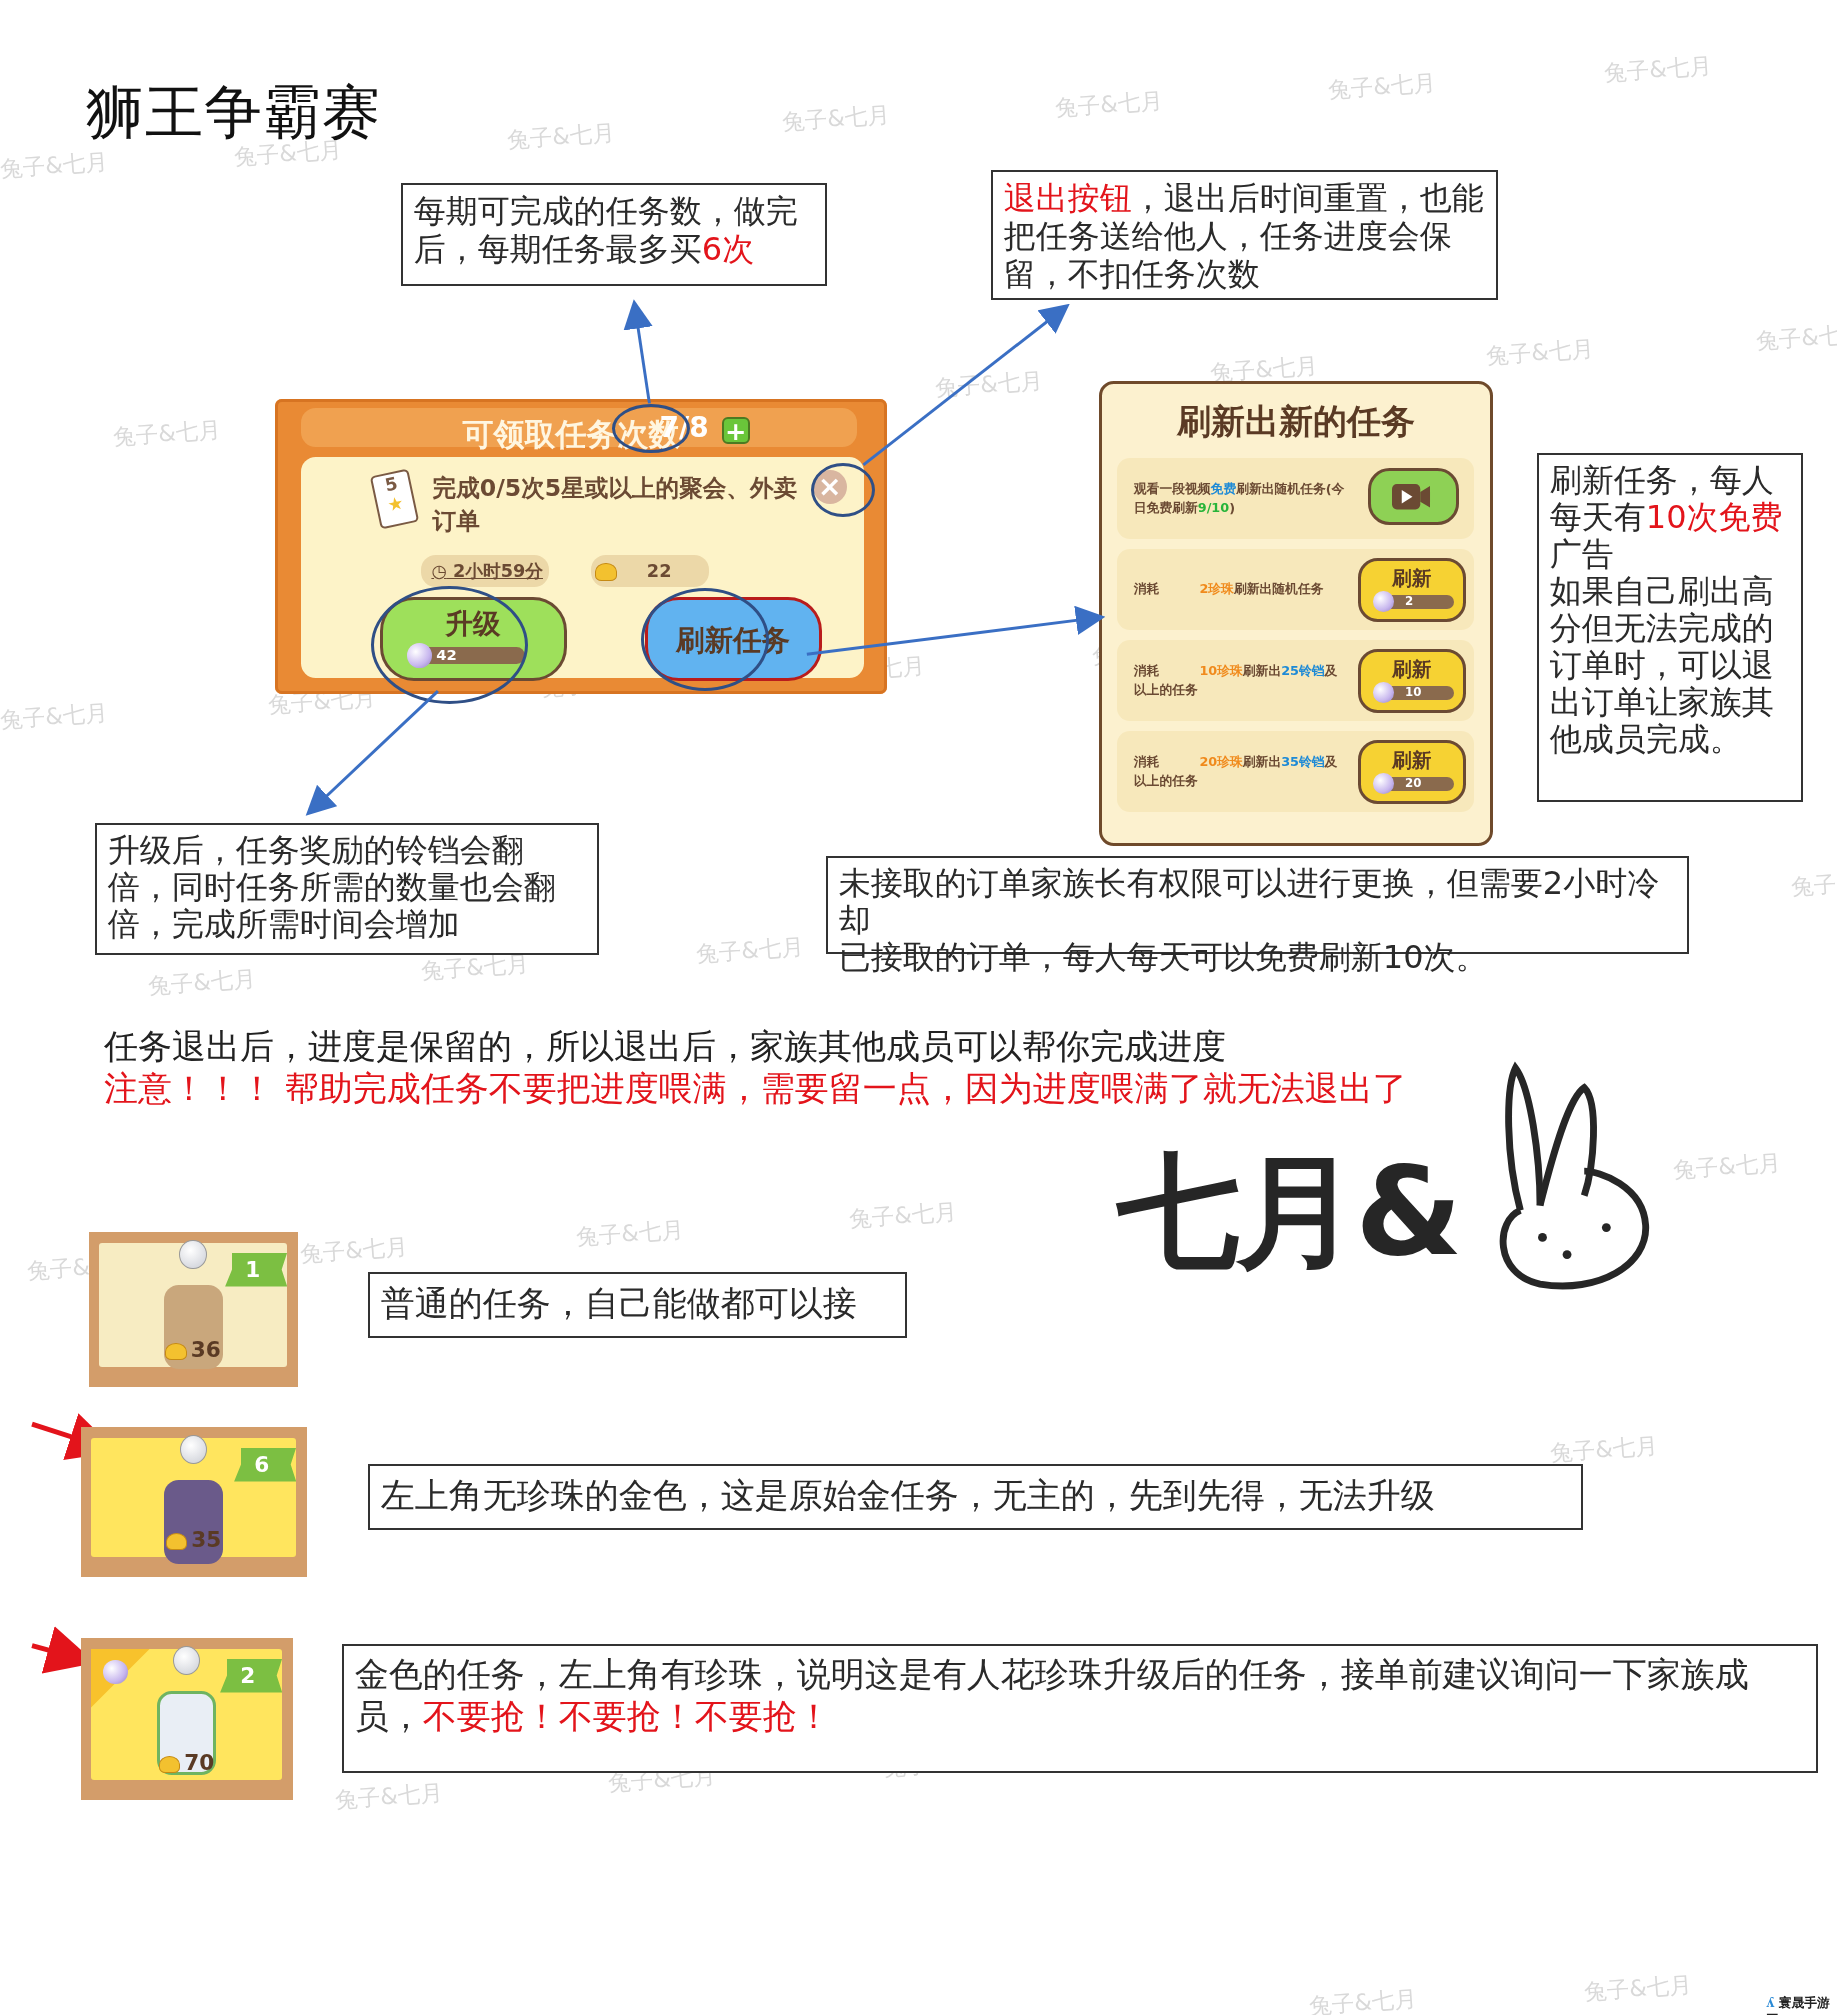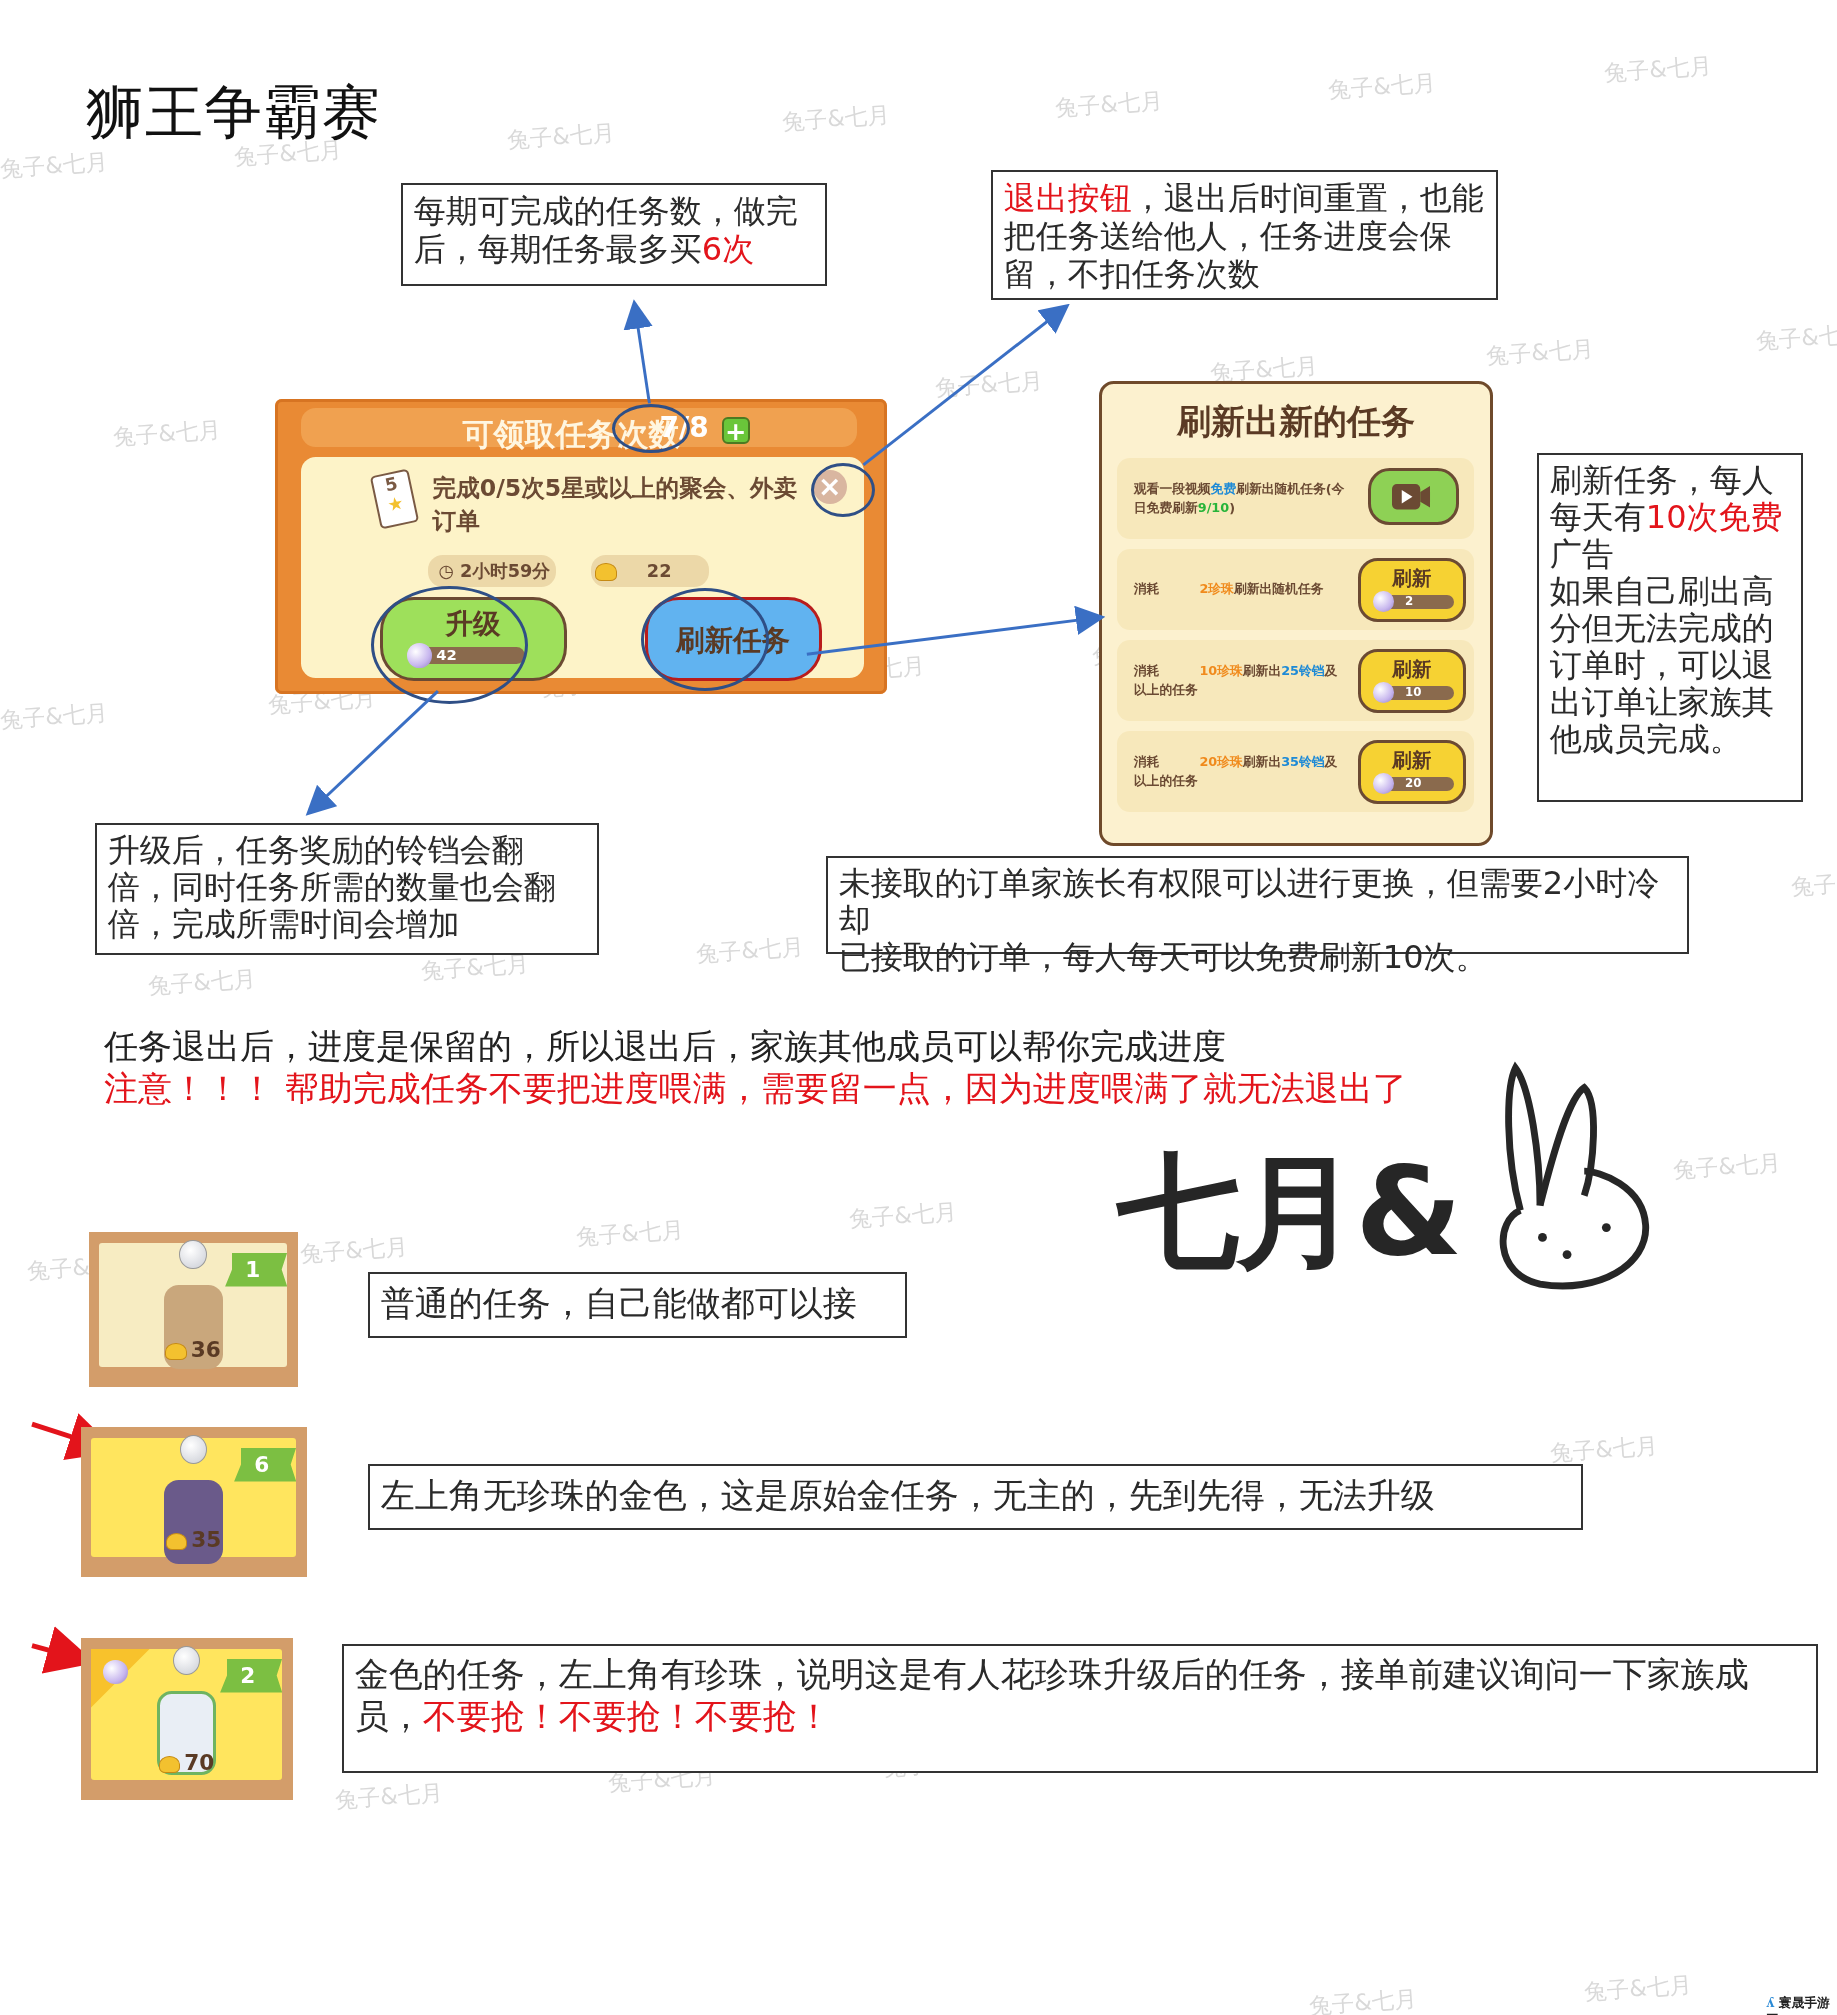--- a/index.html
+++ b/index.html
@@ -120,21 +120,21 @@
 <div class="abs panel1">
   <div class="p1head">
     <span class="p1headtxt">可领取任务次数</span>
     <span class="p1count">7/8</span>
     <div class="plusbtn">+</div>
   </div>
   <div class="p1body">
     <div class="cardicon"><span>5</span><br><span style="color:#f3c12f;">★</span></div>
     <div class="tasktxt">完成0/5次5星或以上的聚会、外卖订单</div>
     <div class="closex">×</div>
-    <div class="pill" style="left:127px;width:128px;">
+    <div class="pill" style="left:120px;width:128px;text-decoration:underline;">
       <span style="margin-left:10.8px;">◷</span>
       <span>2小时59分</span>
     </div>
     <div class="pill" style="left:290px;width:118px;">
       <span class="bell" style="margin-left:4.9px;"></span>
       <span style="margin-left:19.7px;">22</span>
     </div>
     <div class="btn-up">
       <div class="btnlbl" style="top:5.9px;font-size:27.5px;">升级</div>
       <div class="bar" style="left:34px;top:47px;width:108px;"><span>42</span></div>

